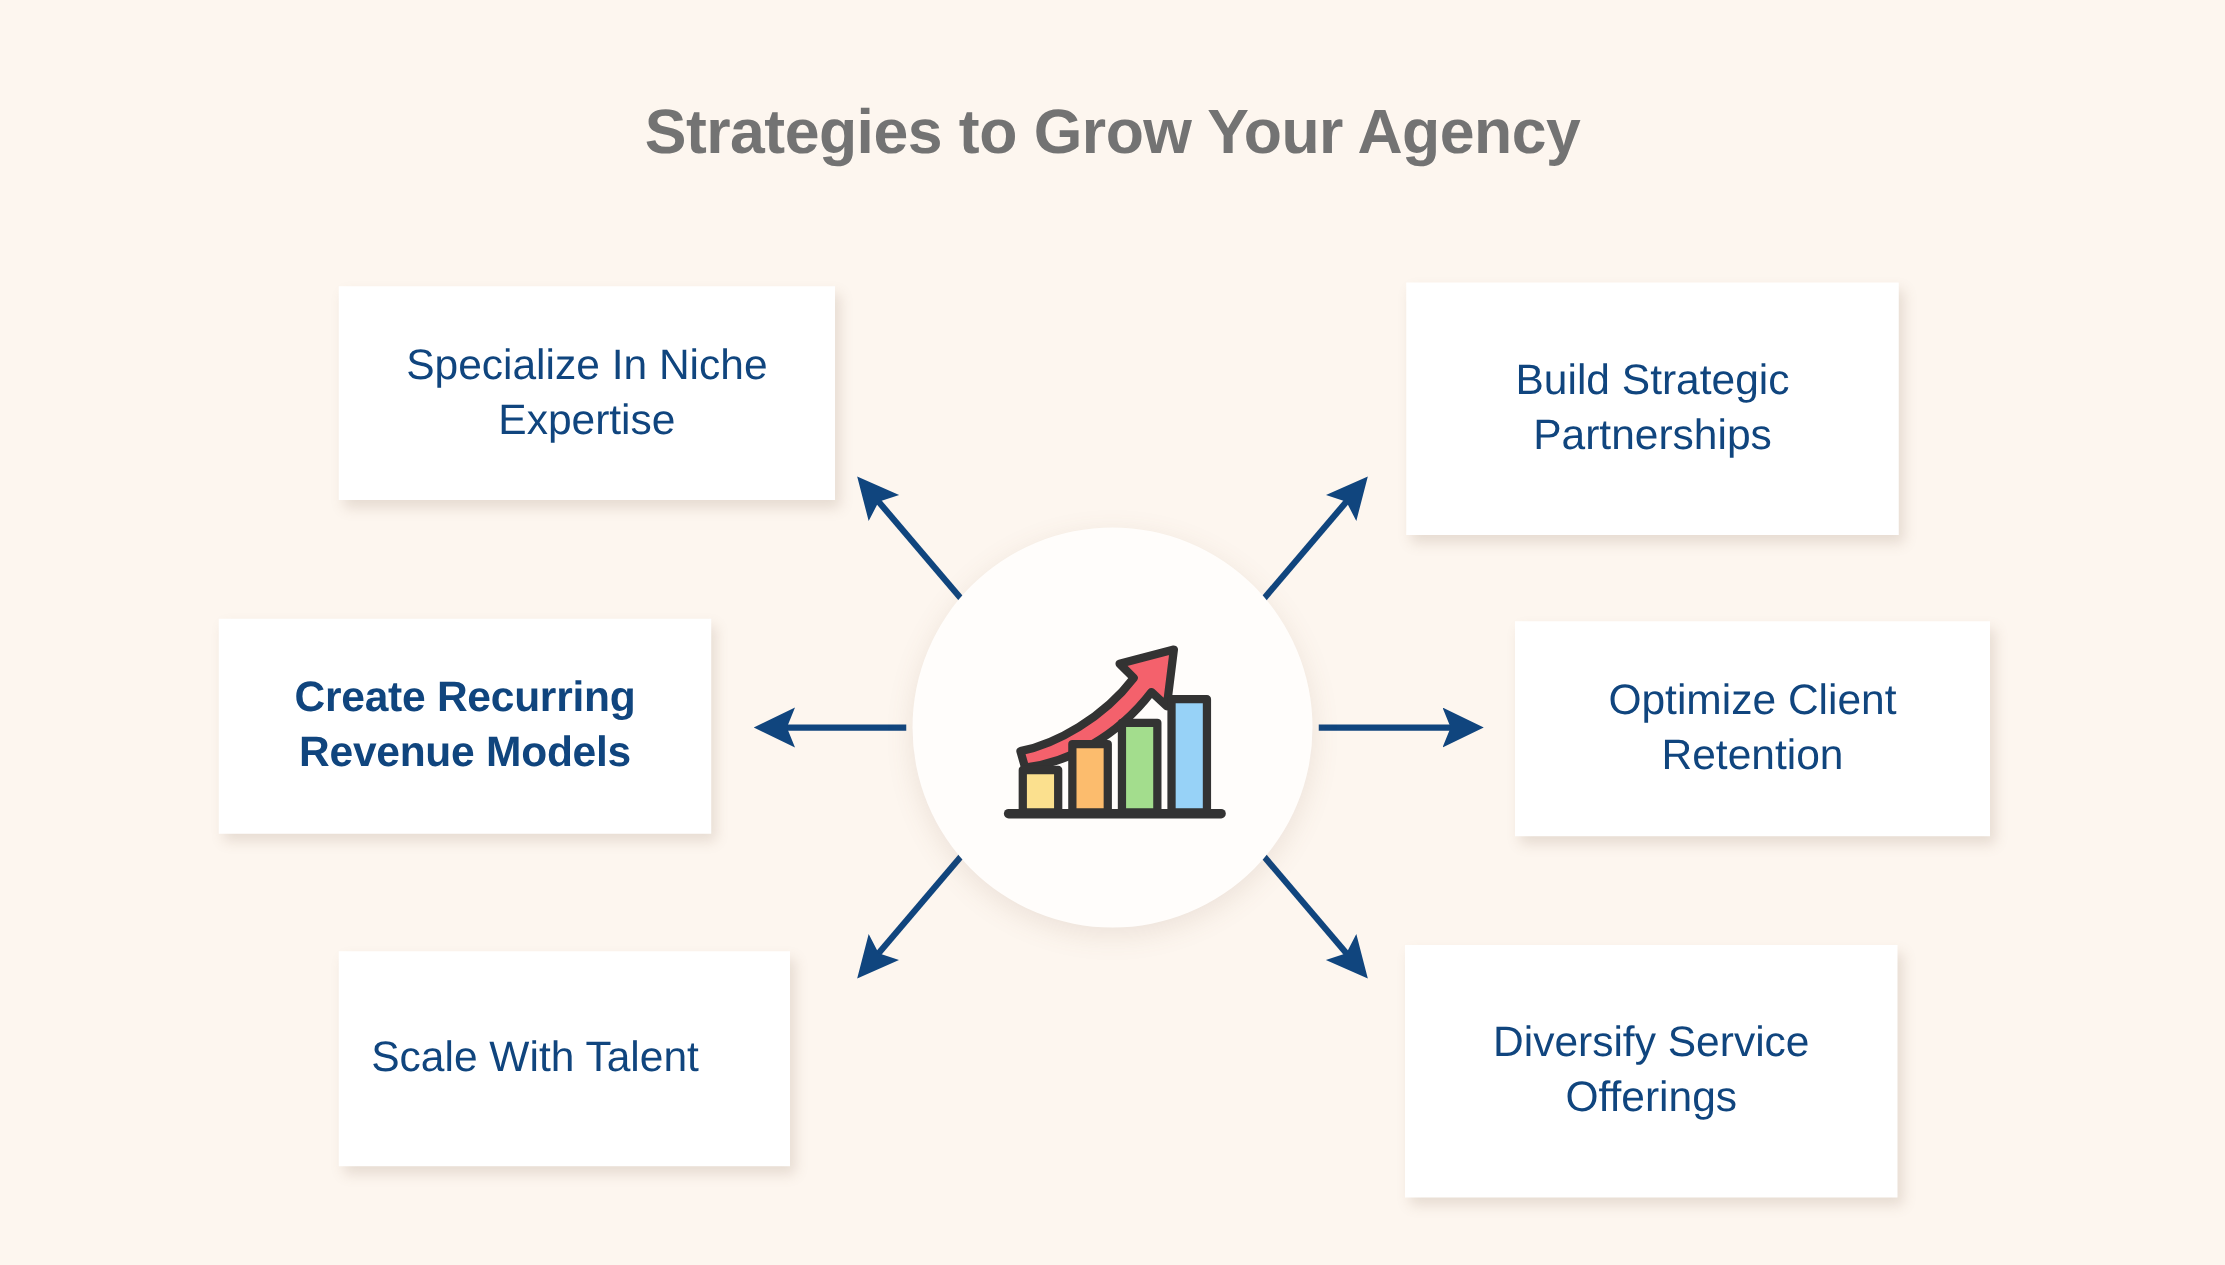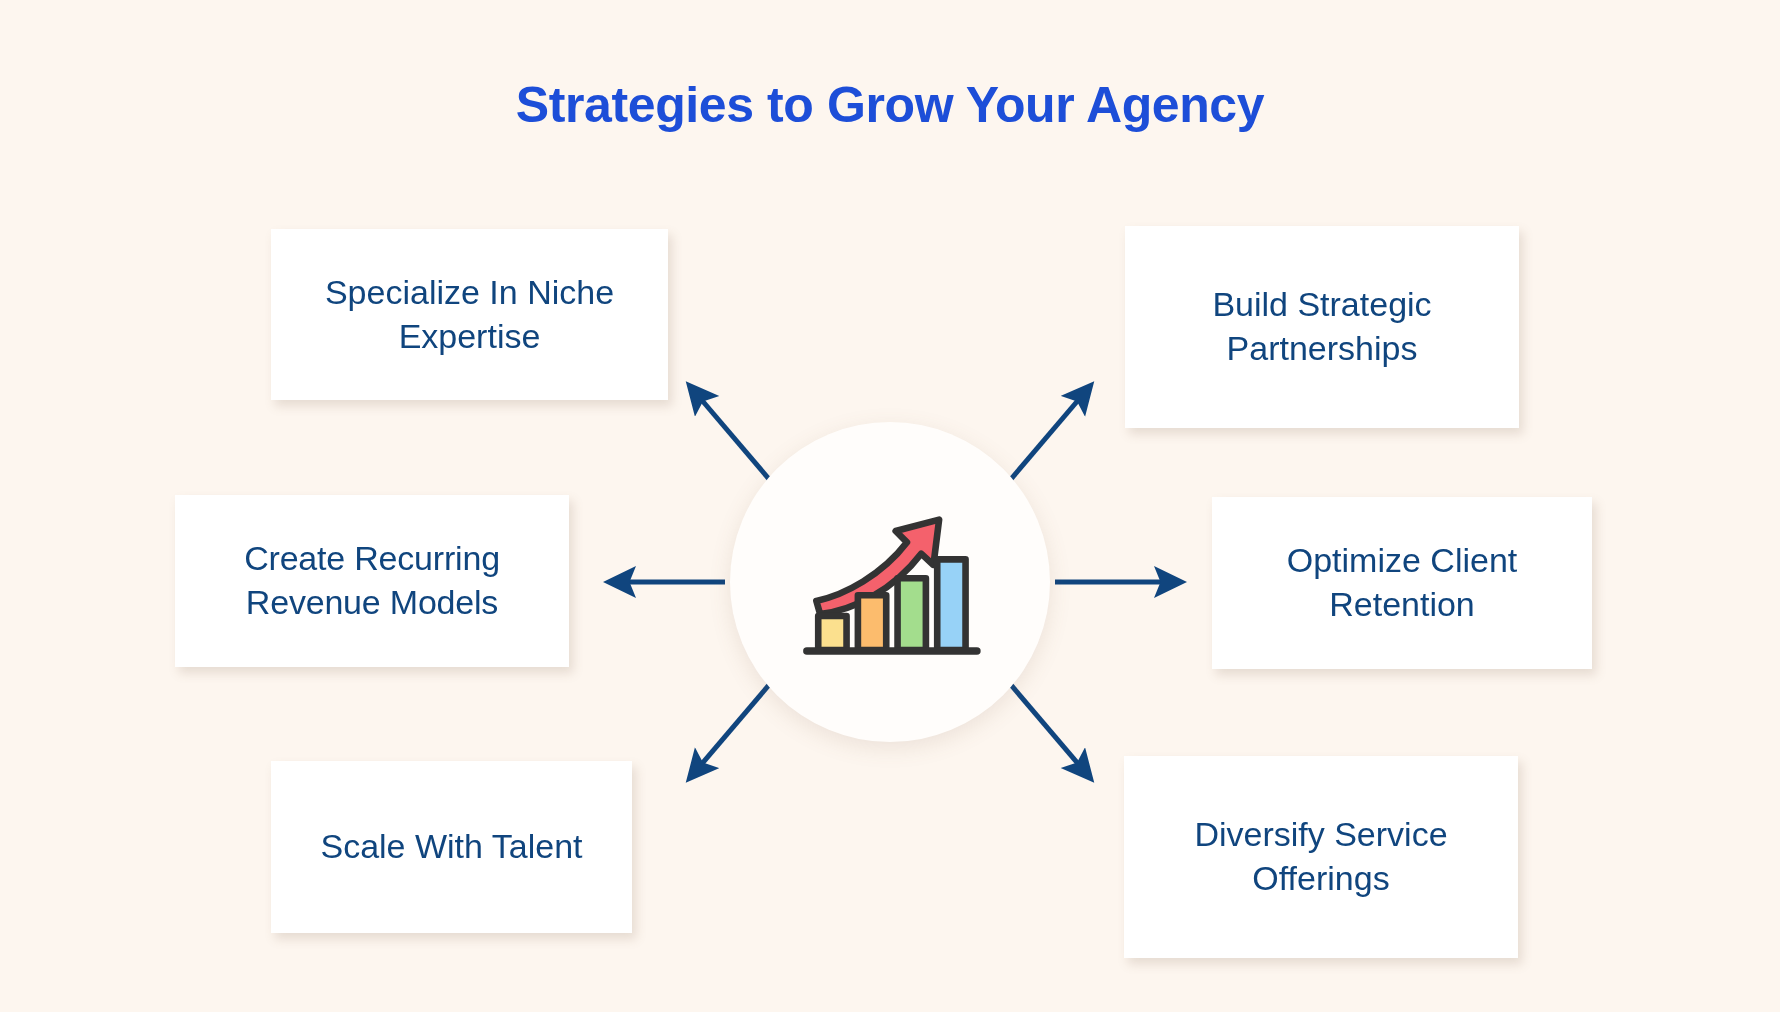--- a/index.html
+++ b/index.html
@@ -23,21 +23,21 @@
   
   #page-title {
     position: absolute;
     left: 0;
     top: 78px;
     width: 1780px;
     text-align: center;
     font-size: 50px;
     font-weight: bold;
     letter-spacing: -0.4px;
-    color: #1d4ed8;
+    color: #737373;
     line-height: 1.1;
   }
 
   
   #connectors {
     position: absolute;
     left: 0;
     top: 0;
     width: 1780px;
     height: 1012px;
@@ -64,33 +64,32 @@
     display: block;
   }
 
   
   .card {
     position: absolute;
     background: #ffffff;
     box-shadow: 4px 6px 10px rgba(125, 100, 75, 0.18);
     display: flex;
     align-items: center;
-    justify-content: center;
     box-sizing: border-box;
     padding: 10px 26px;
   }
   .card-label {
     color: #10457e;
     font-size: 34px;
     line-height: 1.28;
     text-align: center;
     font-weight: 400;
   }
   .card-label.medium {
-    font-weight: 400;
+    font-weight: 700;
     letter-spacing: -0.2px;
   }
 
   
   #card-0 { left: 271px;  top: 229px; width: 397px;  height: 171px; }
   #card-1 { left: 1125px; top: 226px; width: 394px;  height: 202px; }
   #card-2 { left: 175px;  top: 495px; width: 394px;  height: 172px; }
   #card-3 { left: 1212px; top: 497px; width: 380px;  height: 172px; }
   #card-4 { left: 271px;  top: 761px; width: 361px;  height: 172px; }
   #card-5 { left: 1124px; top: 756px; width: 394px;  height: 202px; }

